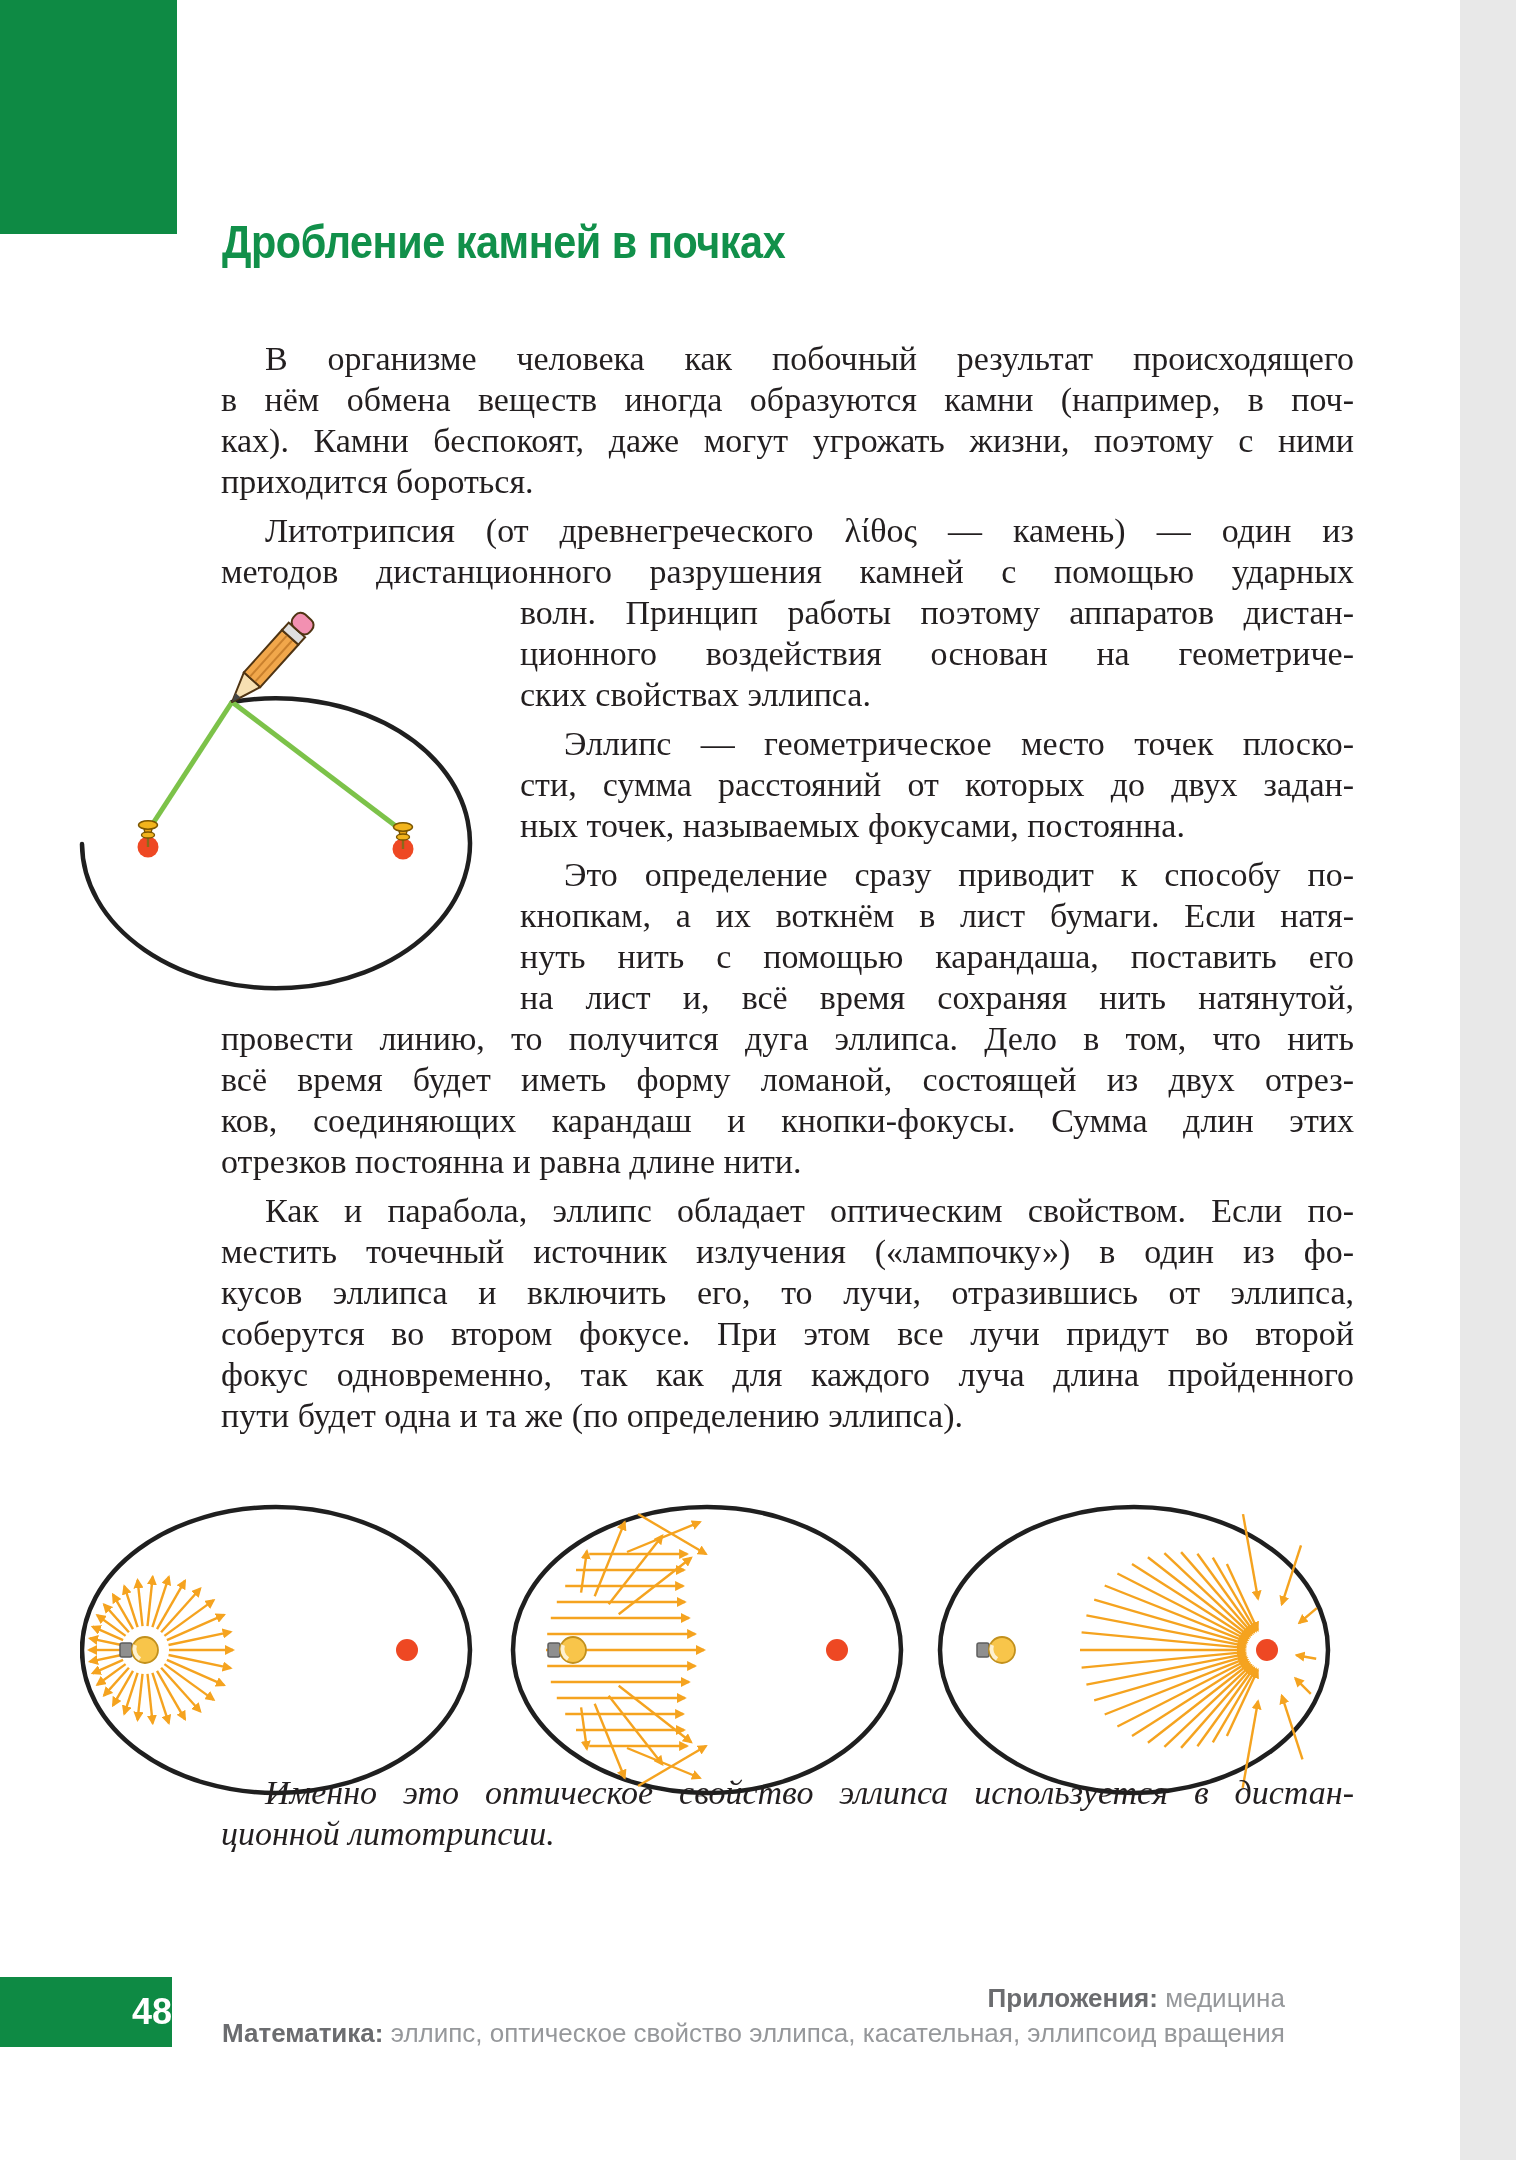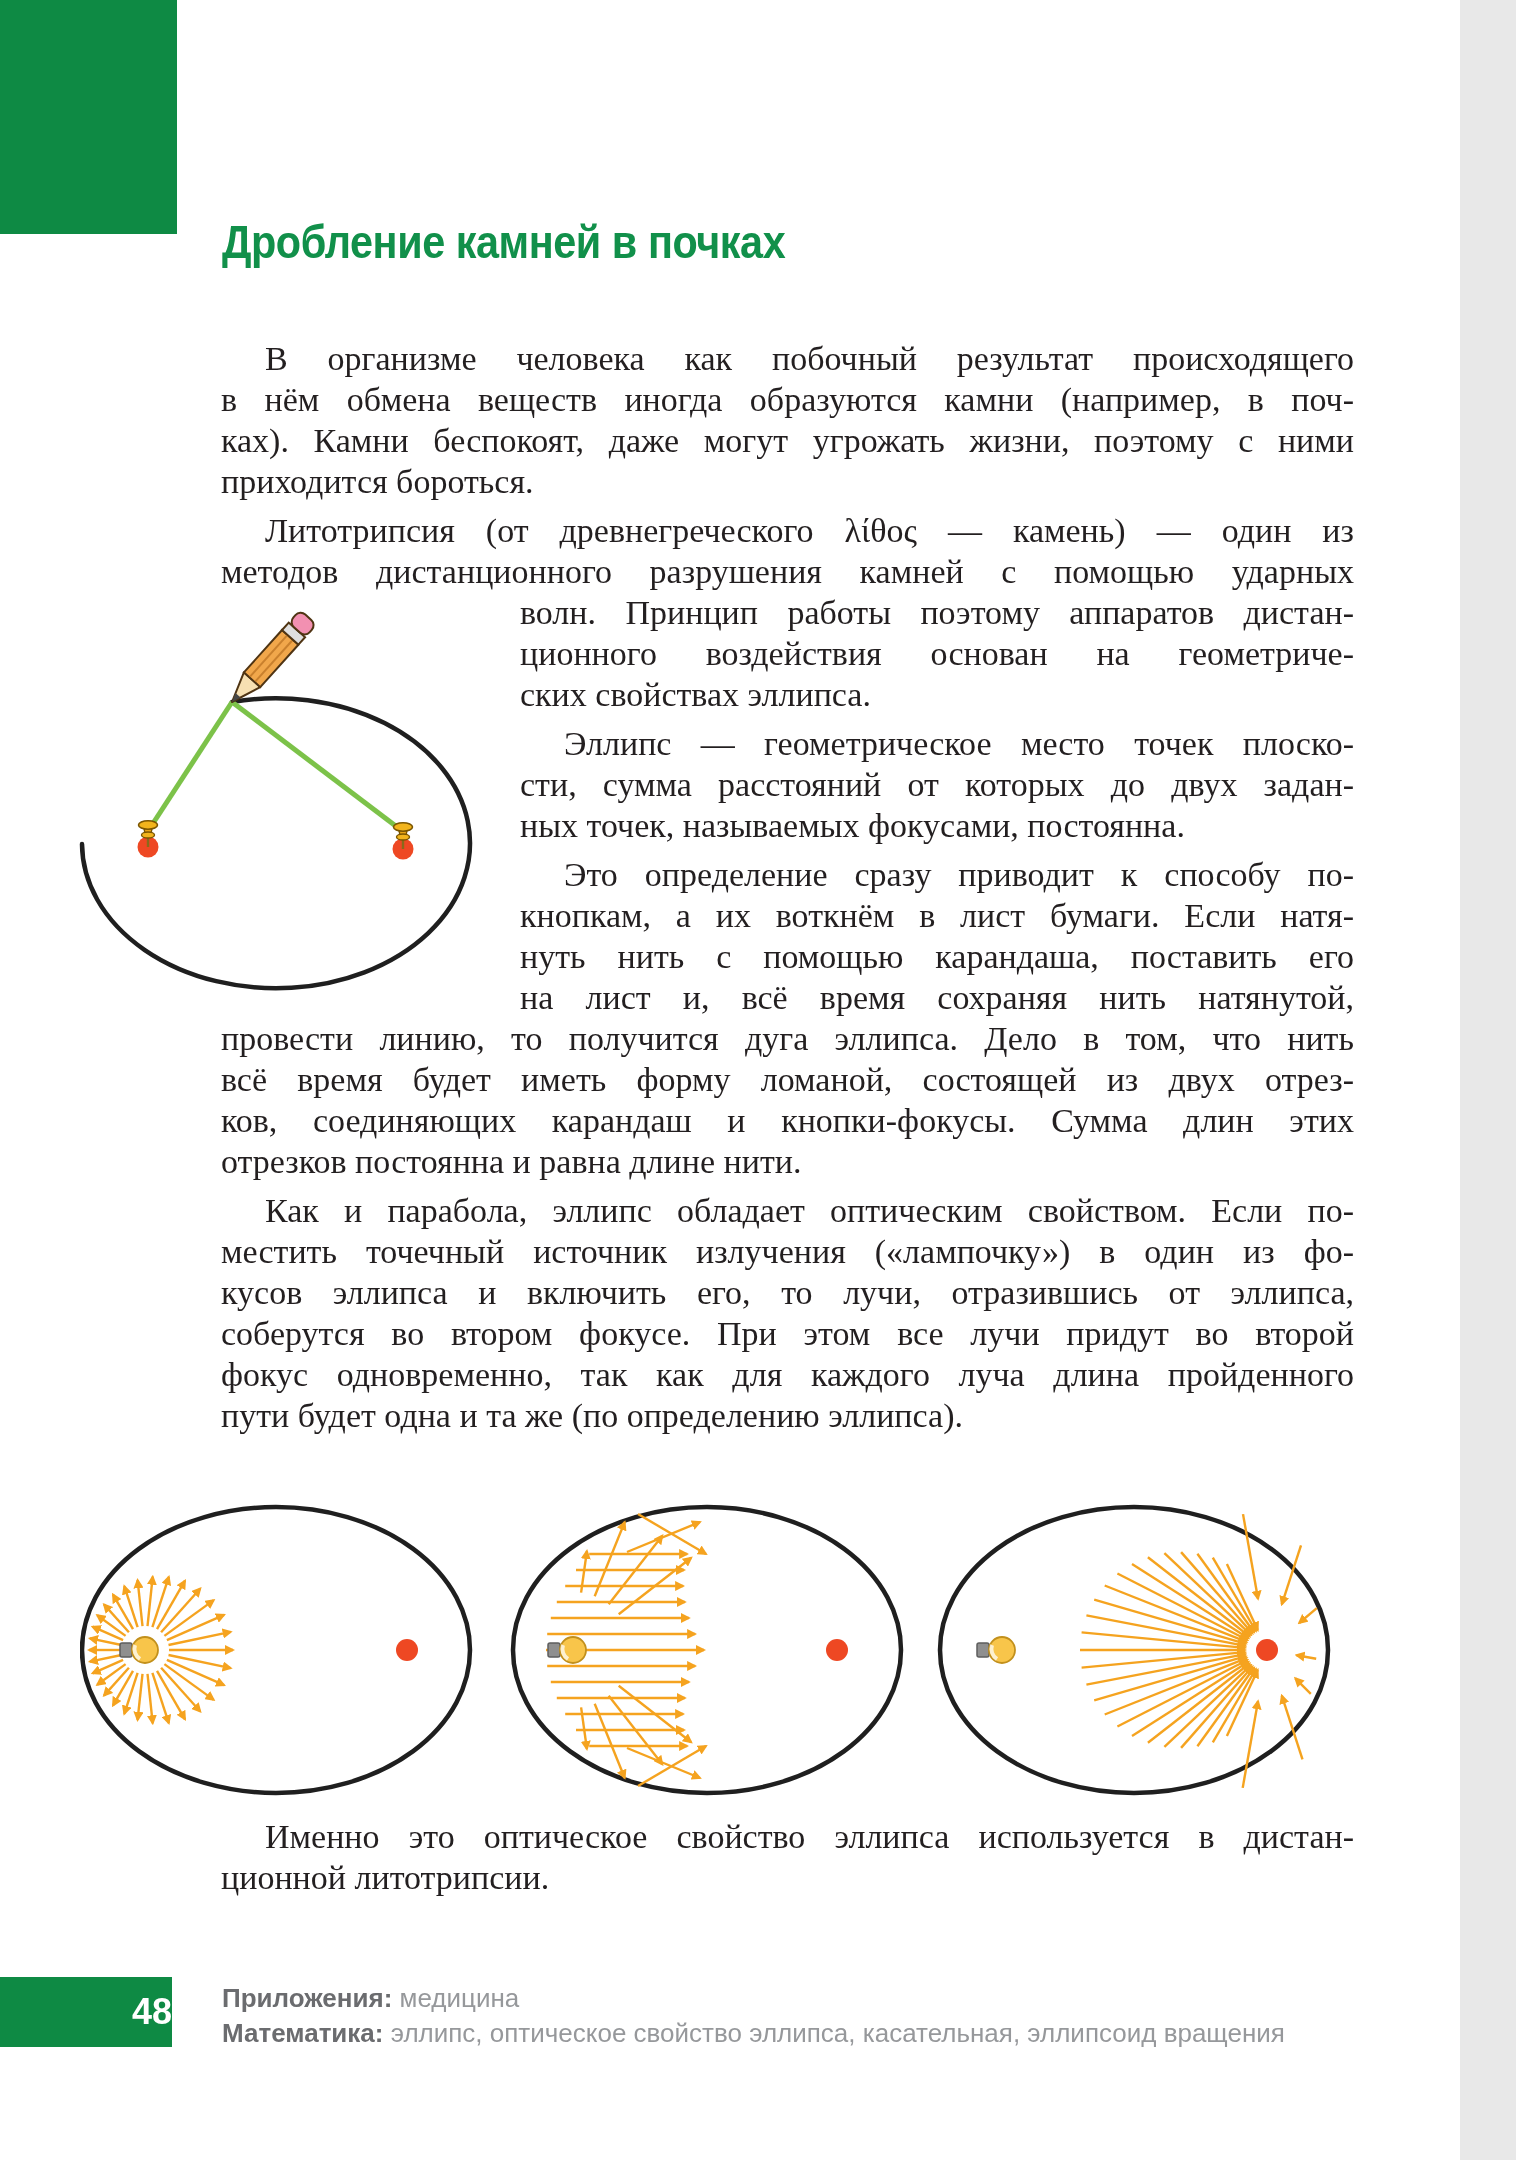--- a/index.html
+++ b/index.html
@@ -3,33 +3,33 @@
 <meta charset="utf-8">
 <style>
   html,body{margin:0;padding:0;background:#e8e8e8;}
   .page{position:relative;width:1460px;height:2160px;background:#ffffff;overflow:hidden;
         font-family:"Liberation Serif","DejaVu Serif",serif;}
   .green-block{position:absolute;left:0;top:0;width:177px;height:234px;background:#0E8A44;}
   .title{position:absolute;left:222px;top:183px;font-family:"Liberation Sans","DejaVu Sans",sans-serif;
          font-weight:bold;font-size:47px;letter-spacing:-0.5px;color:#11904A;white-space:nowrap;
          transform:scaleX(0.88);transform-origin:left top;}
   .textcol{position:absolute;left:221px;top:330px;width:1133px;}
-  .textcol2{position:absolute;left:221px;top:1808px;width:1133px;}
+  .textcol2{position:absolute;left:221px;top:1764px;width:1133px;font-style:italic;}
   .ln{height:41px;font-size:34px;line-height:41px;color:#231F20;
       text-align:justify;text-align-last:justify;}
   .ln.end{text-align-last:left;}
   .ln.ind{text-indent:44px;margin-top:8px;}
   .ln.nar{margin-left:299px;}
   .fig1{position:absolute;left:60px;top:597px;width:420px;height:400px;}
   .figrow{position:absolute;left:80px;top:1500px;width:1280px;height:300px;}
   .footer-box{position:absolute;left:0;top:1977px;width:172px;height:70px;background:#0E8A44;
               color:#ffffff;font-family:"Liberation Sans","DejaVu Sans",sans-serif;font-weight:bold;
               font-size:36px;line-height:70px;text-align:right;box-sizing:border-box;}
   .footer-text{position:absolute;left:222px;top:1981px;font-family:"Liberation Sans","DejaVu Sans",sans-serif;
-               font-size:26px;line-height:35px;}
+               font-size:26px;line-height:35px;text-align:right;}
   .footer-text .label{font-weight:bold;color:#6B6C6F;}
   .footer-text .value{color:#96989B;}
 </style>
 </head>
 <body>
 
 <div class="page">
 
   <div class="green-block"></div>
 

